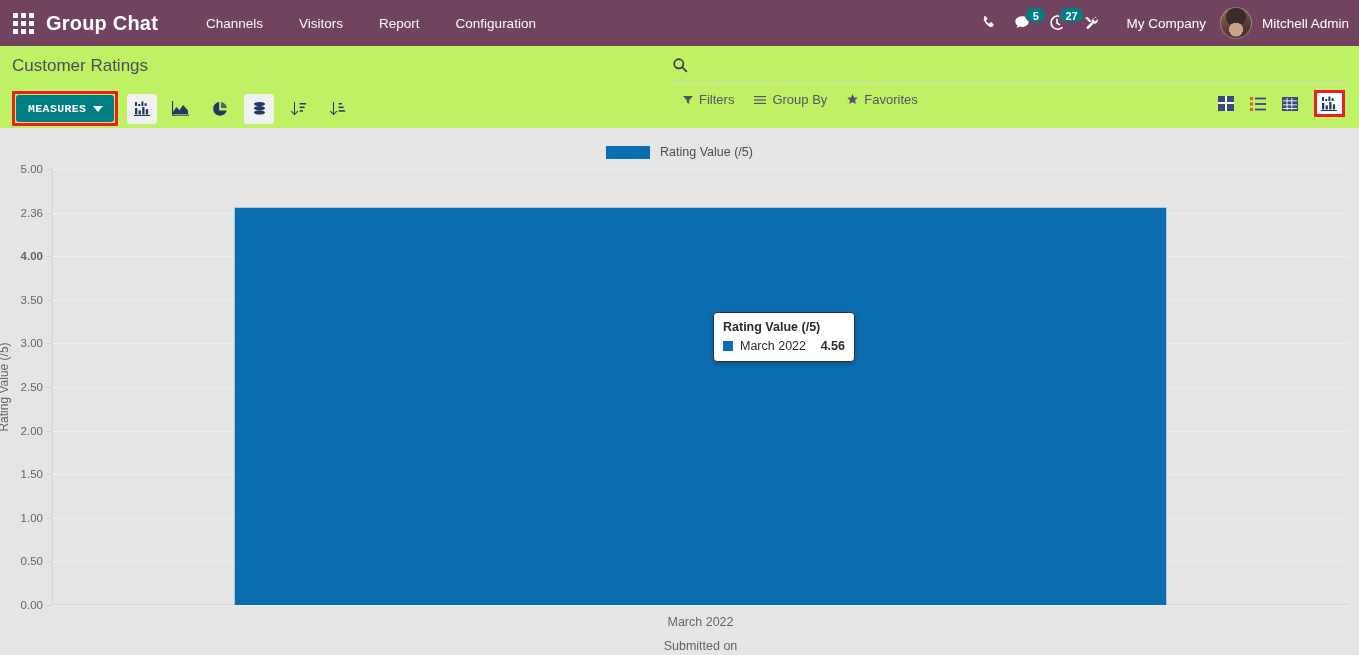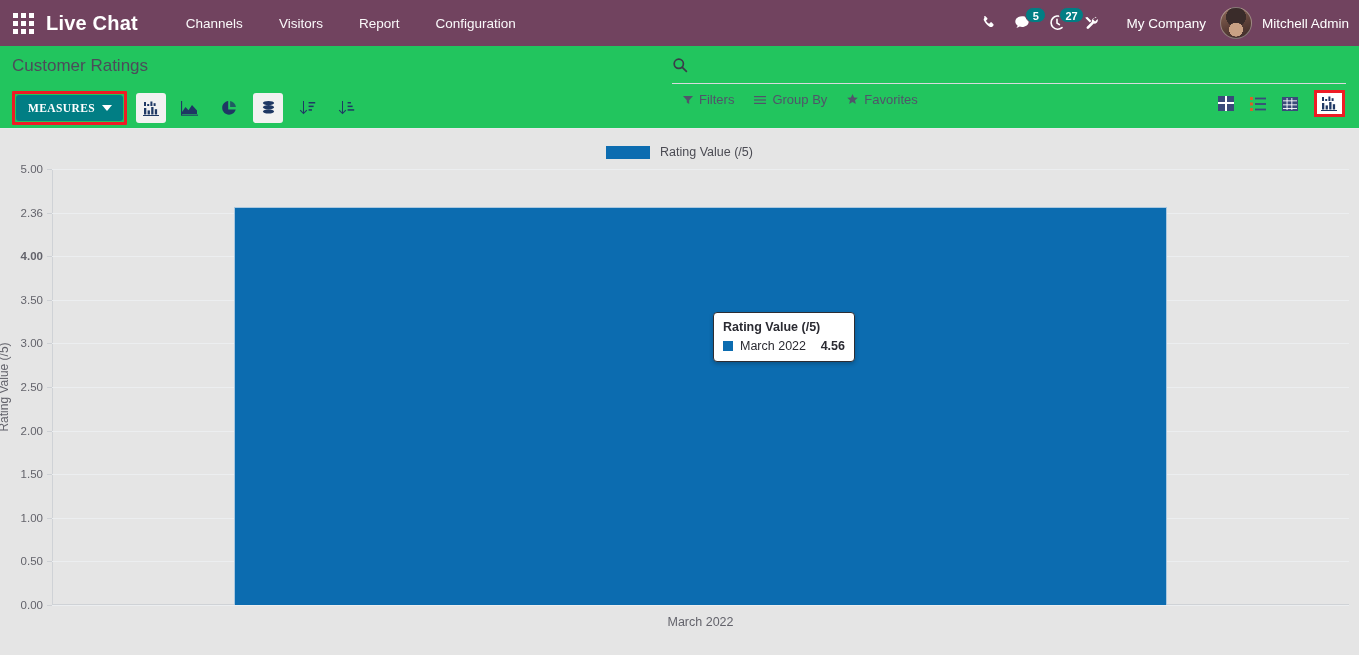--- a/index.html
+++ b/index.html
@@ -68,21 +68,21 @@
       linear-gradient(160deg, #8f6a58 0%, #5d4038 55%, #3b2a28 100%);
     border: 1px solid rgba(255,255,255,.35);
     flex: none;
   }
   .user-name { font-size: 13.5px; color: #ffffff; margin-left: 10px; white-space: nowrap; }
 
   
   .control-panel {
     position: absolute; top: 46px; left: 0;
     width: 1359px; height: 83px;
-    background: #22c55e;
+    background: #bef264;
     border-bottom: 1px solid #e7e9ed;
   }
   .page-title {
     position: absolute; left: 12px; top: 10px;
     font-size: 17px; color: #4c4c5a; font-weight: 400;
     white-space: nowrap;
   }
   .btn-row {
     position: absolute; left: 12px; top: 45px;
     display: flex; align-items: center;
@@ -91,21 +91,21 @@
     border: 3px solid #ee1c25; padding: 1px;
     display: inline-flex; border-radius: 1px;
   }
   .btn-measures {
     background: #017e84; color: #ffffff;
     border: none; border-radius: 3px;
     font-size: 11.5px; font-weight: bold; letter-spacing: .4px;
     padding: 7px 11px 7px 12px;
     display: inline-flex; align-items: center; gap: 7px;
     cursor: pointer; white-space: nowrap;
-    font-family: Liberation Serif, serif;
+    font-family: Liberation Mono, monospace;
   }
   .caret {
     width: 0; height: 0;
     border-left: 5px solid transparent; border-right: 5px solid transparent;
     border-top: 6px solid #ffffff;
   }
   .gicon {
     width: 30px; height: 30px; margin-left: 9px;
     display: inline-flex; align-items: center; justify-content: center;
     border-radius: 3px; cursor: pointer;
@@ -234,21 +234,21 @@
     <i></i>
       <i></i>
       <i></i>
       <i></i>
       <i></i>
       <i></i>
       <i></i>
       <i></i>
       <i></i>
   </div>
-  <div class="brand">Live Chat</div>
+  <div class="brand">Group Chat</div>
   <div class="nav-menu">
     <div class="nav-item">Channels</div>
     <div class="nav-item">Visitors</div>
     <div class="nav-item">Report</div>
     <div class="nav-item">Configuration</div>
   </div>
 
   <div class="nav-right">
     <div class="nav-icon">
       <svg width="16" height="16" viewBox="0 0 16 16" fill="#ffffff">
@@ -479,20 +479,21 @@
         <div class="gridline" style="top: 0px;"></div>
         <div class="ytick" style="top: 0px;">5.00</div>
         <div class="ytick-mark" style="top: 0px;"></div>
       </div>
 
     <div id="bars">
         <div class="bar" style="left: 181.58px; width: 933.84px; height: 397.632px; bottom: 0px; background: rgb(12, 108, 176);"></div>
       </div>
 
     <div class="xtick">March 2022</div>
+    <div class="xlabel">Submitted on</div>
     <div class="ylabel">Rating Value (/5)</div>
   </div>
 
   <div class="tooltip">
     <div class="tooltip-title">Rating Value (/5)</div>
     <div class="tooltip-row">
       <span class="tt-swatch"></span>
       <span class="tt-key">March 2022</span>
       <span class="tt-val">4.56</span>
     </div>

